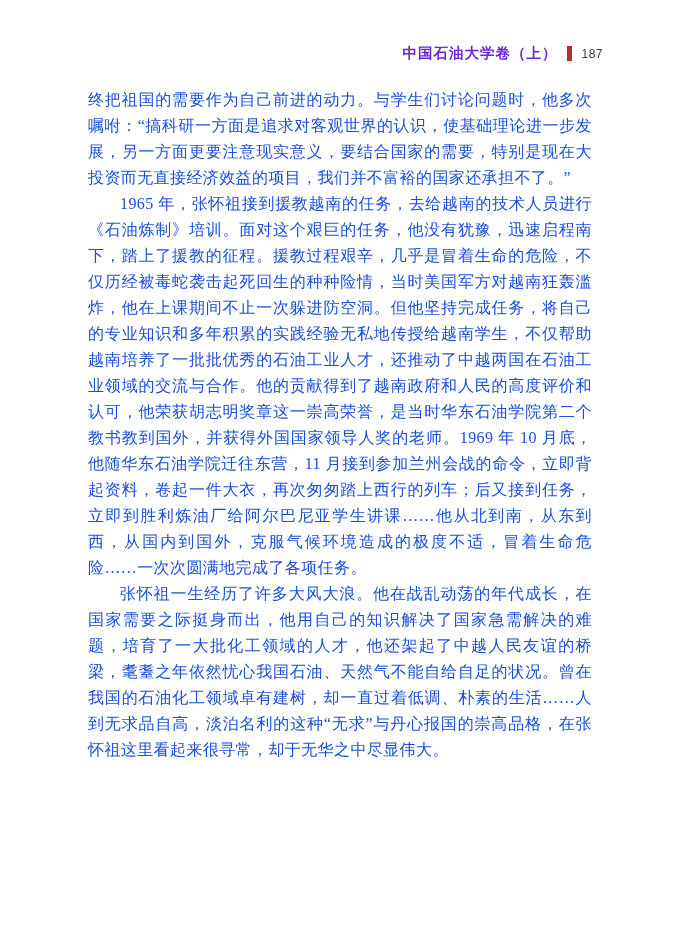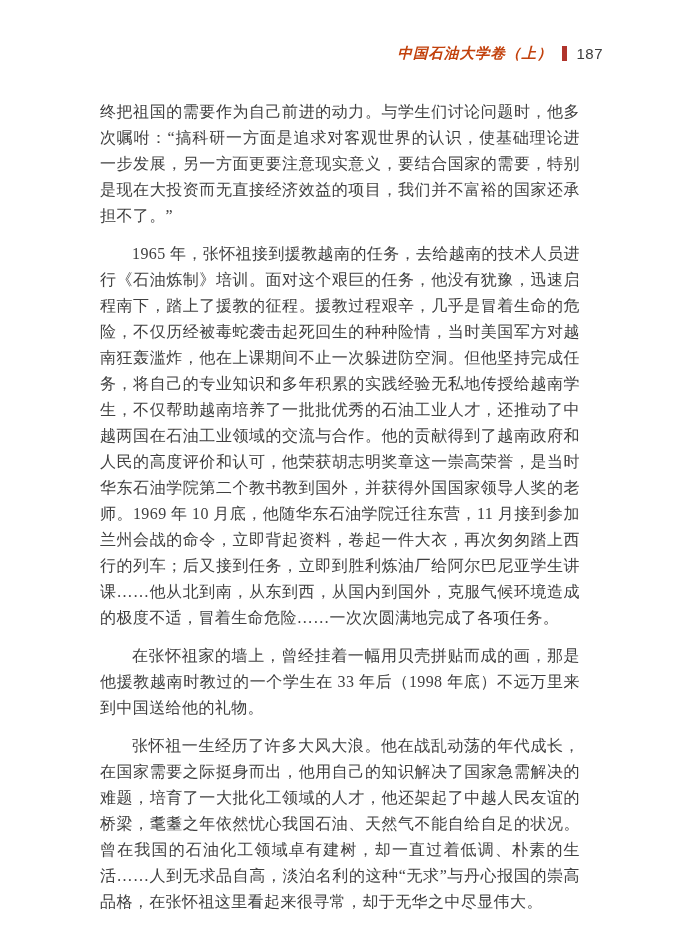--- a/index.html
+++ b/index.html
@@ -17,51 +17,50 @@
   }
   .running-header {
     position: absolute;
     top: 44px;
     right: 77px;
     display: flex;
     align-items: center;
     white-space: nowrap;
   }
   .header-title {
-    color: #c2410c;
+    color: #6d28d9;
     font-family: "Liberation Sans", "DejaVu Sans", sans-serif;
     font-weight: bold;
     font-size: 14.5px;
     letter-spacing: 1px;
-    font-style: italic;
   }
   .header-divider {
     display: inline-block;
     width: 5px;
     height: 15px;
     background: #b0342c;
     margin: 0 9px 0 10px;
   }
   .header-page-num {
     color: #3c3c3c;
     font-family: "Liberation Sans", "DejaVu Sans", sans-serif;
-    font-size: 15px;
+    font-size: 12px;
     letter-spacing: 0.5px;
   }
   .page-body {
     position: absolute;
     left: 88px;
     right: 88px;
     top: 87px;
   }
   .para {
-    margin: 12px;
+    margin: 0;
     font-size: 16px;
     line-height: 26px;
-    color: #404040;
+    color: #1d4ed8;
     text-align: justify;
     text-justify: inter-ideograph;
     text-indent: 2em;
     letter-spacing: 0.4px;
   }
   .para.continuation {
     text-indent: 0;
   }
 </style>
 </head>
@@ -71,17 +70,16 @@
 
   <div class="running-header">
     <span class="header-title">中国石油大学卷（上）</span>
     <span class="header-divider"></span>
     <span class="header-page-num">187</span>
   </div>
 
   <div class="page-body">
     <p class="para continuation">终把祖国的需要作为自己前进的动力。与学生们讨论问题时，他多次嘱咐：“搞科研一方面是追求对客观世界的认识，使基础理论进一步发展，另一方面更要注意现实意义，要结合国家的需要，特别是现在大投资而无直接经济效益的项目，我们并不富裕的国家还承担不了。”</p>
     <p class="para">1965 年，张怀祖接到援教越南的任务，去给越南的技术人员进行《石油炼制》培训。面对这个艰巨的任务，他没有犹豫，迅速启程南下，踏上了援教的征程。援教过程艰辛，几乎是冒着生命的危险，不仅历经被毒蛇袭击起死回生的种种险情，当时美国军方对越南狂轰滥炸，他在上课期间不止一次躲进防空洞。但他坚持完成任务，将自己的专业知识和多年积累的实践经验无私地传授给越南学生，不仅帮助越南培养了一批批优秀的石油工业人才，还推动了中越两国在石油工业领域的交流与合作。他的贡献得到了越南政府和人民的高度评价和认可，他荣获胡志明奖章这一崇高荣誉，是当时华东石油学院第二个教书教到国外，并获得外国国家领导人奖的老师。1969 年 10 月底，他随华东石油学院迁往东营，11 月接到参加兰州会战的命令，立即背起资料，卷起一件大衣，再次匆匆踏上西行的列车；后又接到任务，立即到胜利炼油厂给阿尔巴尼亚学生讲课……他从北到南，从东到西，从国内到国外，克服气候环境造成的极度不适，冒着生命危险……一次次圆满地完成了各项任务。</p>
-    <p class="para">在张怀祖家的墙上，曾经挂着一幅用贝壳拼贴而成的画，那是他援教越南时教过的一个学生在 33 年后（1998 年底）不远万里来到中国送给他的礼物。</p>
     <p class="para">张怀祖一生经历了许多大风大浪。他在战乱动荡的年代成长，在国家需要之际挺身而出，他用自己的知识解决了国家急需解决的难题，培育了一大批化工领域的人才，他还架起了中越人民友谊的桥梁，耄耋之年依然忧心我国石油、天然气不能自给自足的状况。曾在我国的石油化工领域卓有建树，却一直过着低调、朴素的生活……人到无求品自高，淡泊名利的这种“无求”与丹心报国的崇高品格，在张怀祖这里看起来很寻常，却于无华之中尽显伟大。</p>
   </div>
 
 </div>
 
 </body></html>

